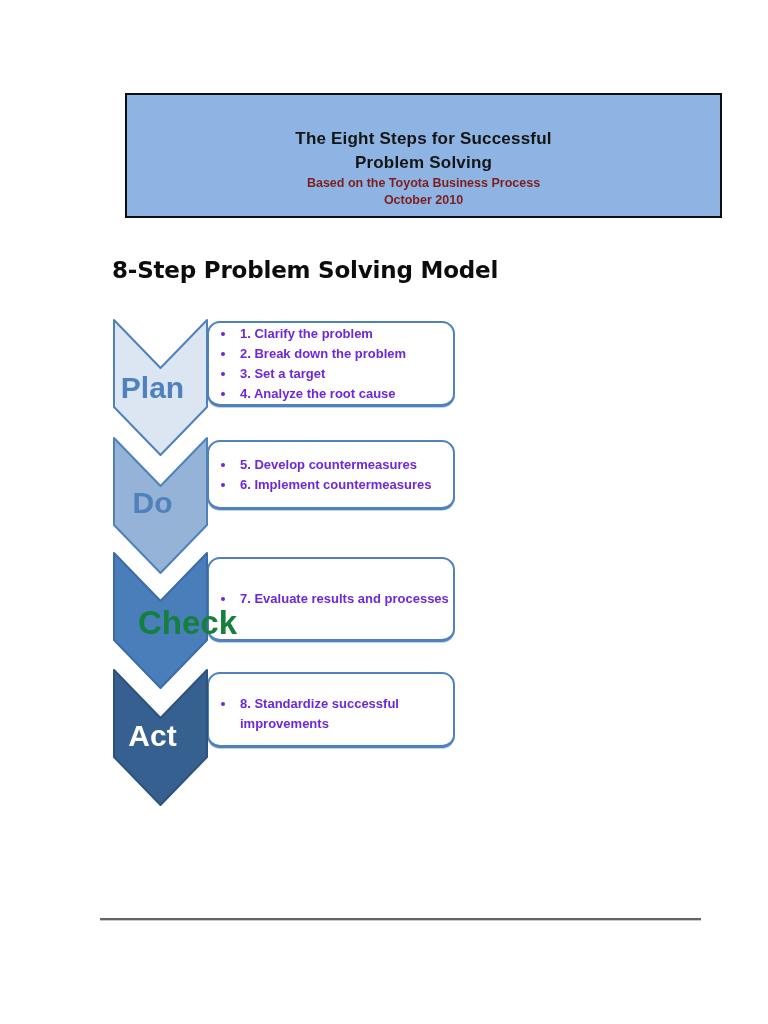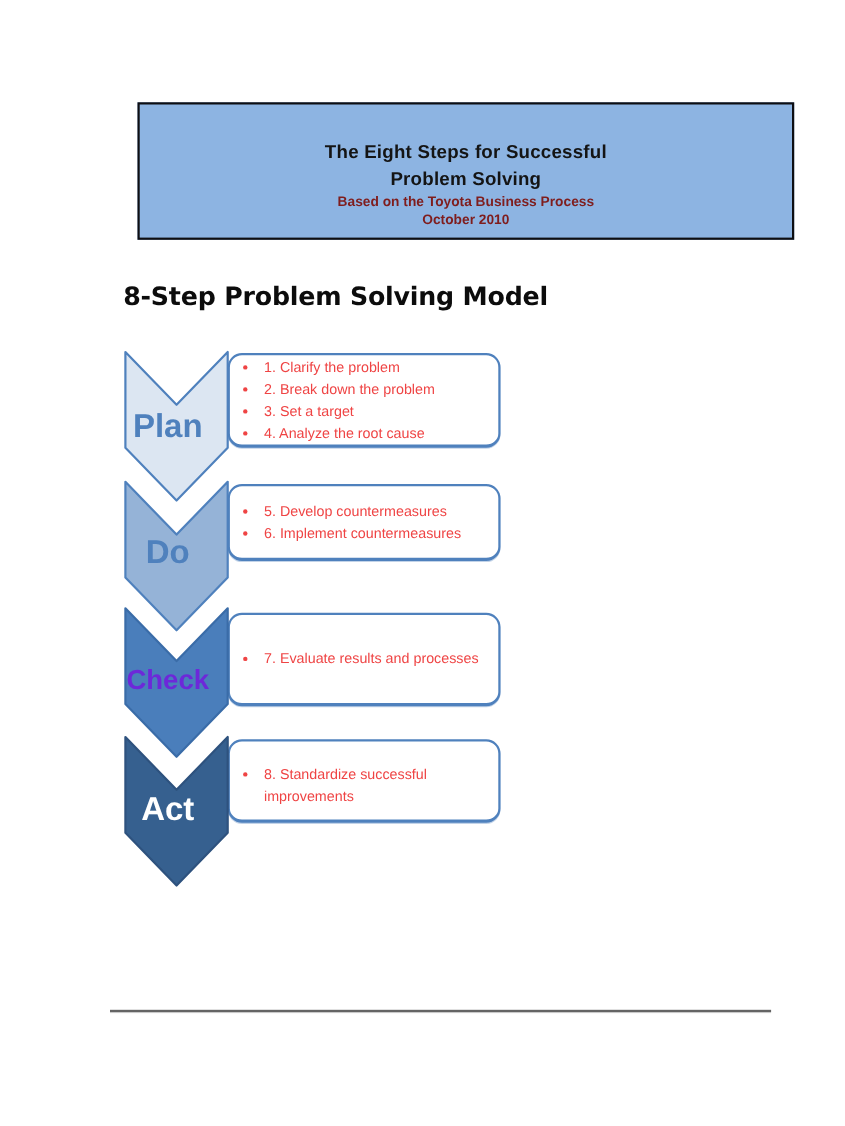--- a/index.html
+++ b/index.html
@@ -23,36 +23,36 @@
   }
   
   .step-box{
     position:absolute;left:207px;width:248px;box-sizing:border-box;background:#ffffff;
     border:2px solid #4f81bd;border-bottom-width:3px;border-radius:13px;
     display:flex;flex-direction:column;justify-content:center;z-index:1;
     box-shadow:0 1px 0 rgba(79,129,189,.35);
   }
   .step-box ul{margin:0;padding:0 0 0 27px;list-style:disc;}
   .step-box li{
-    font-size:13px;font-weight:normal;color:#ef4444;line-height:20px;padding-left:4px;
+    font-size:13px;font-weight:bold;color:#6d28d9;line-height:20px;padding-left:4px;
   }
   .box-plan {top:321px;height:86px;}
   .box-do   {top:440px;height:70px;}
   .box-check{top:557px;height:85px;}
   .box-act  {top:672px;height:76px;justify-content:flex-start;padding-top:20px;}
   .box-act ul{width:178px;}
   
   .chevron-svg{position:absolute;left:100px;top:310px;width:120px;height:505px;z-index:2;}
   .step-label{
     position:absolute;left:106px;width:93px;text-align:center;z-index:3;
     font-weight:bold;font-family:"Liberation Sans",sans-serif;
   }
   .label-plan {top:371px;font-size:30px;color:#4f81bd;}
   .label-do   {top:486px;font-size:30px;color:#4f81bd;}
-  .label-check{top:604px;font-size:25px;color:#6d28d9;}
+  .label-check{top:604px;font-size:33px;color:#15803d;margin-left:32px;}
   .label-act  {top:719px;font-size:30px;color:#ffffff;}
   
   .divider{
     position:absolute;left:100px;top:918px;width:601px;height:0;
     border-top:2px solid #646464;border-bottom:1px solid #c9c9c9;
   }
 </style>
 </head>
 <body>
 

